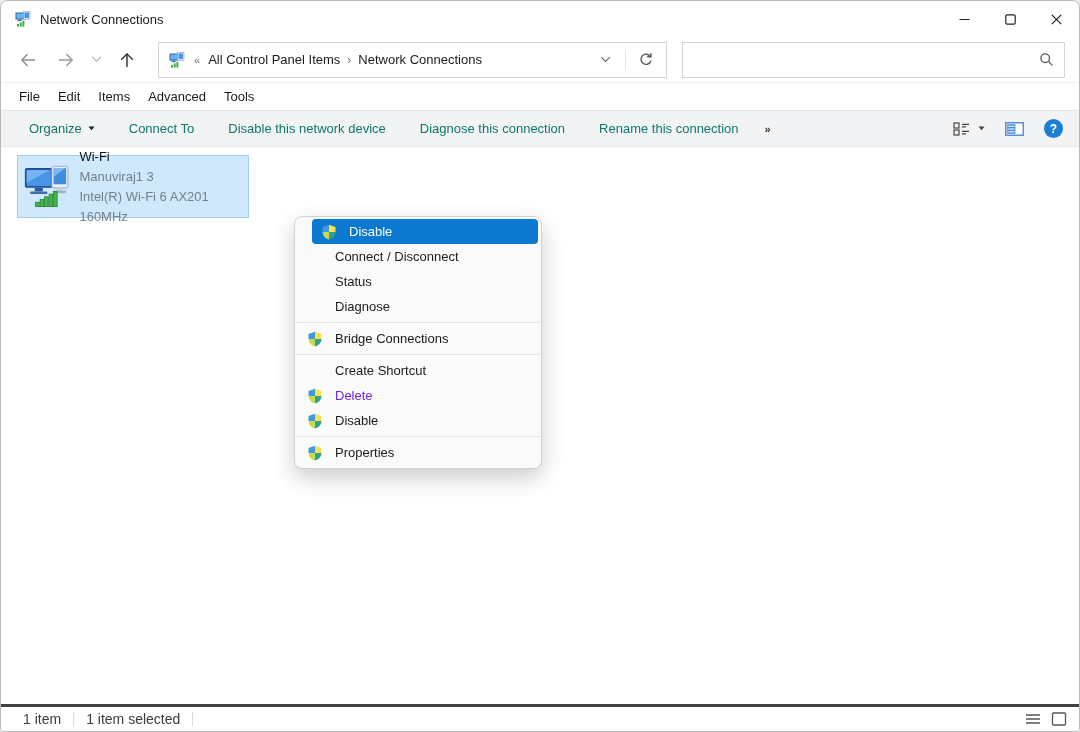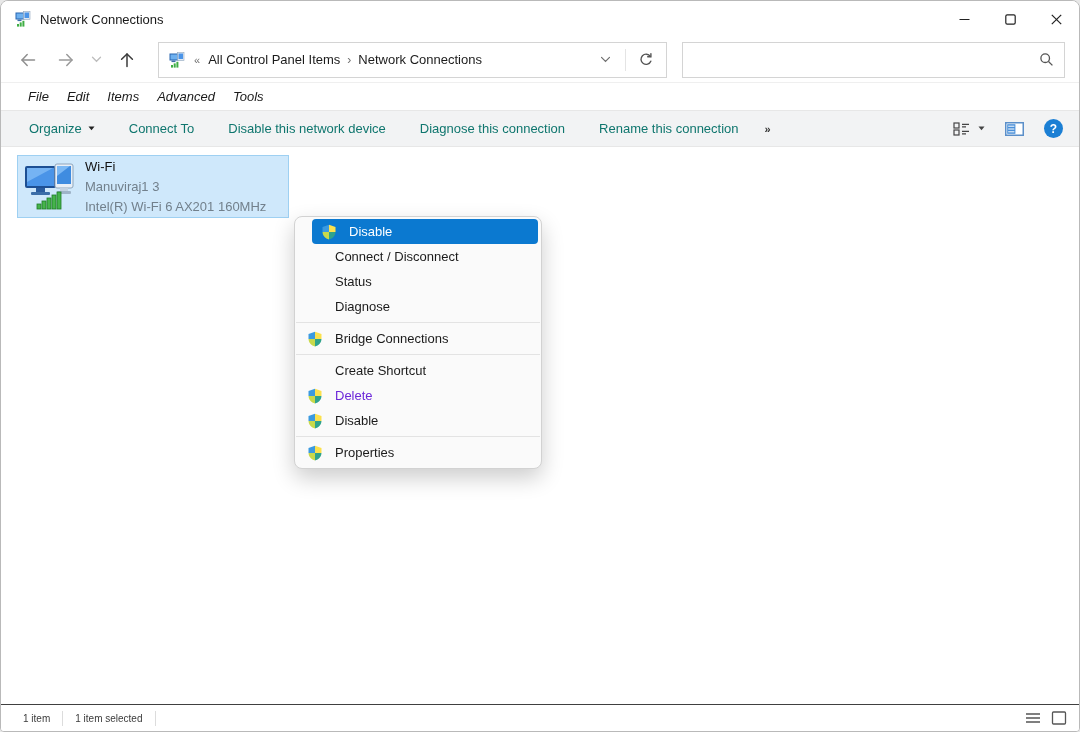--- a/index.html
+++ b/index.html
@@ -23,53 +23,53 @@
   .nav-btn.hist { width:22px; } .nav-btn.up { width:40px; margin-right:11px; }
   .addressbar { flex:1 1 auto; height:36px; border:1px solid #d4d4d4; background:#fff; display:flex; align-items:center; padding:0 6px 0 10px; }
   .addressbar .crumb { padding:0 5px; color:#1b1b1b; white-space:nowrap; }
   .addressbar .bc-sep { color:#6f6f6f; font-size:12px; padding:0 2px; }
   .addressbar .bc-overflow { color:#6f6f6f; font-size:11px; padding:0 4px 0 6px; letter-spacing:-1px; }
   .addressbar .spacer { flex:1; }
   .ab-divider { width:1px; height:22px; background:#e4e4e4; margin:0 6px; }
   .searchbox { flex:0 0 383px; height:36px; margin-left:15px; border:1px solid #d4d4d4; background:#fff; display:flex; align-items:center; padding:0 10px; }
   .searchbox input { flex:1; border:none; outline:none; font:inherit; background:transparent; }
   
-  .menubar { height:27px; flex:0 0 27px; display:flex; align-items:center; padding-left:18px; background:#fff;font-style:italic; }
+  .menubar { height:27px; flex:0 0 27px; display:flex; align-items:center; padding-left:9px; background:#fff; }
   .menubar .menu-item { padding:4px 9px; color:#1b1b1b; }
   
   .toolbar { height:37px; flex:0 0 37px; display:flex; align-items:center; background:#f2f3f4; border-top:1px solid #e7e7e7; border-bottom:1px solid #e7e7e7; padding:0 16px 0 28px; }
   .tb-item { display:flex; align-items:center; gap:6px; color:#0f766e; white-space:nowrap; }
   .tb-gap { width:34px; flex:0 0 34px; }
   .tb-overflow { font-size:11px; font-weight:bold; color:#333; letter-spacing:1px; }
   .tb-right { margin-left:auto; display:flex; align-items:center; gap:20px; }
   .views-btn { display:flex; align-items:center; gap:8px; }
   .help-btn { width:19px; height:19px; border-radius:50%; background:#1b7fd4; color:#fff; font-size:12px; font-weight:bold; display:flex; align-items:center; justify-content:center; }
   
   .content { flex:1 1 auto; position:relative; background:#fff; }
   .conn-item {
-    position:absolute; left:16px; top:8px; width:272px; height:63px;
+    position:absolute; left:16px; top:8px; width:232px; height:63px;
     background:#cfe8fb; border:1px solid #9ed0f2; display:flex; align-items:center; padding:3px 6px; gap:7px;
   }
   .conn-text { display:flex; flex-direction:column; line-height:20px; }
   .conn-name { color:#111; }
   .conn-sub { color:#72808c; }
   
   .ctx-menu {
     position:absolute; left:293px; top:69px; width:248px;
     background:#fafafa; border:1px solid #d2d2d2; border-radius:8px;
     box-shadow:0 9px 22px rgba(0,0,0,0.20); padding:2px 0 3px; z-index:5;
   }
   .ctx-row { height:25px; margin:0 3px; padding-left:9px; display:flex; align-items:center; border-radius:4px; color:#1b1b1b; }
   .ctx-ico { width:28px; flex:0 0 28px; display:flex; align-items:center; }
   .ctx-row.hl { background:#0b79d0; color:#fff;margin-left:17px; }
   .ctx-row.bold span.lbl { font-weight:normal; }
   .ctx-row.dis { color:#6d28d9; }
   .ctx-sep { height:1px; background:#e3e3e3; margin:3px 1px; }
   
-  .statusbar { height:27px; flex:0 0 27px; display:flex; align-items:center; padding:0 12px 0 22px; background:#fff; border-top:1px solid #404040; font-size:10px; color:#3c3c3c; }
+  .statusbar { height:27px; flex:0 0 27px; display:flex; align-items:center; padding:0 12px 0 22px; background:#fff; border-top:3px solid #404040; font-size:14px; color:#3c3c3c; }
   .sb-div { width:1px; height:15px; background:#dcdcdc; margin:0 12px; }
   .sb-right { margin-left:auto; display:flex; align-items:center; gap:10px; }
   svg { display:block; }
 </style>
 </head>
 <body>
 
 <svg width="0" height="0" style="position:absolute">
     <defs>
   <clipPath id="shieldClip">

